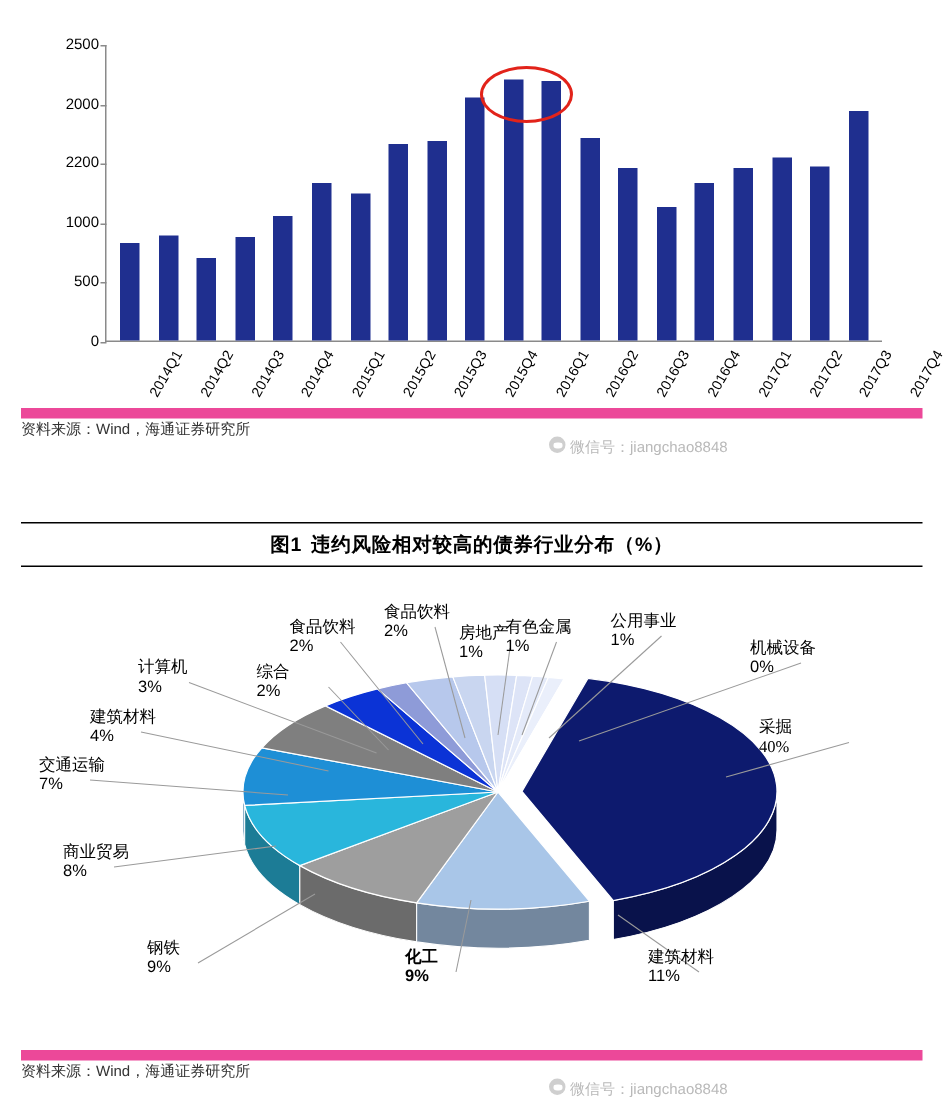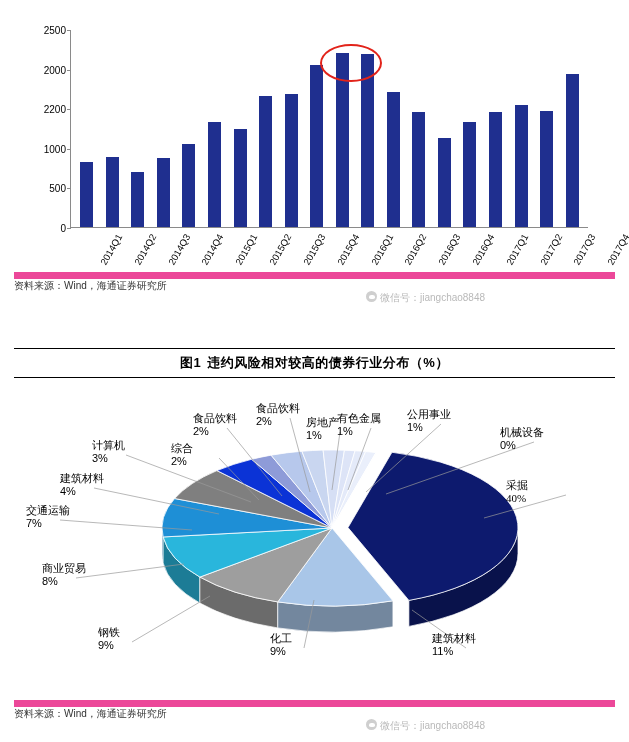--- a/index.html
+++ b/index.html
@@ -389,21 +389,21 @@
         <line x1="213" y1="50" x2="268" y2="118" stroke="#9a9a9a" stroke-width="0.7"></line>
         <line x1="276" y1="40" x2="296" y2="114" stroke="#9a9a9a" stroke-width="0.7"></line>
         <line x1="326" y1="54" x2="318" y2="112" stroke="#9a9a9a" stroke-width="0.7"></line>
         <line x1="357" y1="50" x2="334" y2="112" stroke="#9a9a9a" stroke-width="0.7"></line>
         <line x1="427" y1="46" x2="352" y2="114" stroke="#9a9a9a" stroke-width="0.7"></line>
         <line x1="520" y1="64" x2="372" y2="116" stroke="#9a9a9a" stroke-width="0.7"></line>
       </svg>
     <div id="pie-labels">
         <div class="pie-label" style="left: 492px; top: 101px; width: 68px; font-family: Liberation Serif, serif;"><span>采掘</span><span class="pct">40%</span></div>
         <div class="pie-label" style="left: 418px; top: 254px; width: 68px;"><span>建筑材料</span><span class="pct">11%</span></div>
-        <div class="pie-label" style="left: 256px; top: 254px; width: 68px;"><span>化工</span><span class="pct">9%</span></div>
+        <div class="pie-label" style="left: 256px; top: 254px; width: 68px; font-weight: bold;"><span>化工</span><span class="pct">9%</span></div>
         <div class="pie-label" style="left: 84px; top: 248px; width: 68px;"><span>钢铁</span><span class="pct">9%</span></div>
         <div class="pie-label" style="left: 28px; top: 184px; width: 68px;"><span>商业贸易</span><span class="pct">8%</span></div>
         <div class="pie-label" style="left: 12px; top: 126px; width: 68px;"><span>交通运输</span><span class="pct">7%</span></div>
         <div class="pie-label" style="left: 46px; top: 94px; width: 68px;"><span>建筑材料</span><span class="pct">4%</span></div>
         <div class="pie-label" style="left: 157px; top: 64px; width: 68px;"><span>综合</span><span class="pct">2%</span></div>
         <div class="pie-label" style="left: 78px; top: 61px; width: 68px;"><span>计算机</span><span class="pct">3%</span></div>
         <div class="pie-label" style="left: 179px; top: 34px; width: 68px;"><span>食品饮料</span><span class="pct">2%</span></div>
         <div class="pie-label" style="left: 242px; top: 24px; width: 68px;"><span>食品饮料</span><span class="pct">2%</span></div>
         <div class="pie-label" style="left: 292px; top: 38px; width: 68px;"><span>房地产</span><span class="pct">1%</span></div>
         <div class="pie-label" style="left: 323px; top: 34px; width: 68px;"><span>有色金属</span><span class="pct">1%</span></div>

